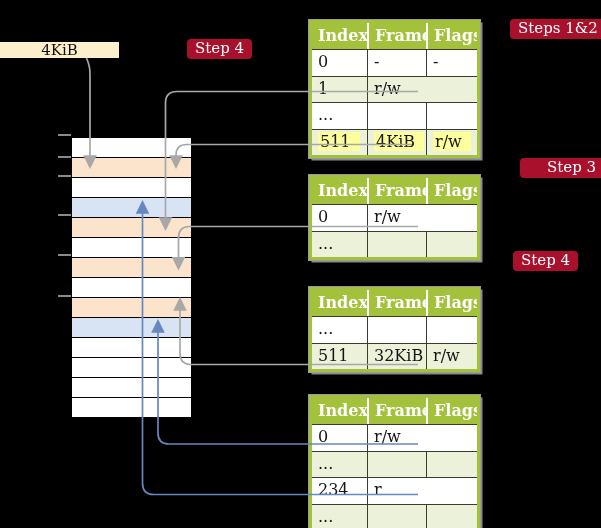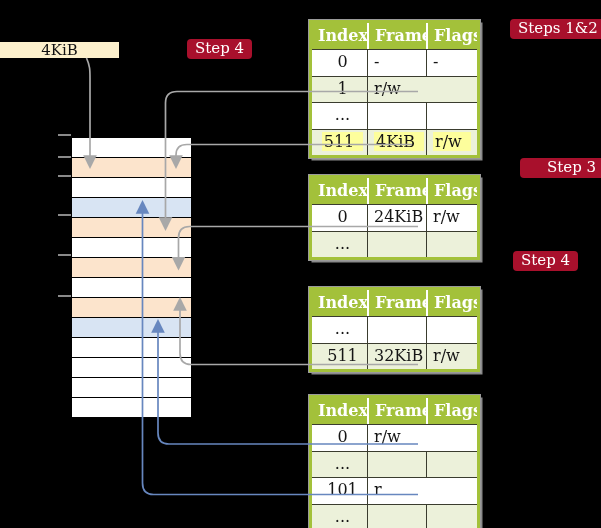--- a/index.html
+++ b/index.html
@@ -21,21 +21,21 @@
   .mem-mapped{background:var(--frame-blue);}
   .tick{position:absolute;left:58px;width:13px;height:2px;background:#8a8a8a;}
   
   .pt{position:absolute;left:309px;border:3px solid var(--table-green);
     outline:1px solid #9a9a9a;box-shadow:2.5px 2.5px 0 #8a8a8a;background:#fff;}
   .pt-h{display:flex;height:26px;background:var(--table-green);}
   .pt-h .c{color:#fff;font-weight:bold;font-size:16px;line-height:26px;}
   .pt-r{display:flex;height:25.5px;border-top:1.5px solid #3a3c2e;}
   .pt-r .c{color:#151515;font-size:16px;line-height:24px;}
   .c{padding-left:6px;box-sizing:border-box;overflow:hidden;white-space:nowrap;}
-  .ci{width:55px;text-align:center;}.cf{width:59px;}.cg{width:51px;}
+  .ci{width:55px;}.cf{width:59px;}.cg{width:51px;}
   .hb{border-left:2px solid #fff;}
   .db{border-left:1.5px solid #3a3c2e;}
   .bg-w{background:#fff;}
   .bg-g{background:var(--table-row-green);}
   .hl{background:var(--highlight-yellow);display:inline-block;line-height:19px;
       padding:0 9px 0 2px;margin-top:2px;}
   
   #overlay{position:absolute;left:0;top:0;z-index:10;pointer-events:none;}
 </style>
 </head>
@@ -102,21 +102,20 @@
   </div>
 
   <div class="pt" style="top:175px;">
     <div class="pt-h">
       <div class="c ci">Index</div>
       <div class="c cf hb">Frame</div>
       <div class="c cg hb">Flags</div>
     </div>
     <div class="pt-r bg-w">
       <div class="c ci">0</div>
-      <div class="c cf db">24KiB</div>
       <div class="c cg db">r/w</div>
     </div>
     <div class="pt-r bg-g">
       <div class="c ci">...</div>
       <div class="c cf db"></div>
       <div class="c cg db"></div>
     </div>
   </div>
 
   <div class="pt" style="top:287px;">
@@ -146,21 +145,21 @@
     <div class="pt-r bg-w">
       <div class="c ci">0</div>
       <div class="c cg db">r/w</div>
     </div>
     <div class="pt-r bg-g">
       <div class="c ci">...</div>
       <div class="c cf db"></div>
       <div class="c cg db"></div>
     </div>
     <div class="pt-r bg-w">
-      <div class="c ci">101</div>
+      <div class="c ci">234</div>
       <div class="c cg db">r</div>
     </div>
     <div class="pt-r bg-g">
       <div class="c ci">...</div>
       <div class="c cf db"></div>
       <div class="c cg db"></div>
     </div>
   </div>
 
   <svg id="overlay" width="601" height="528" viewBox="0 0 601 528">

